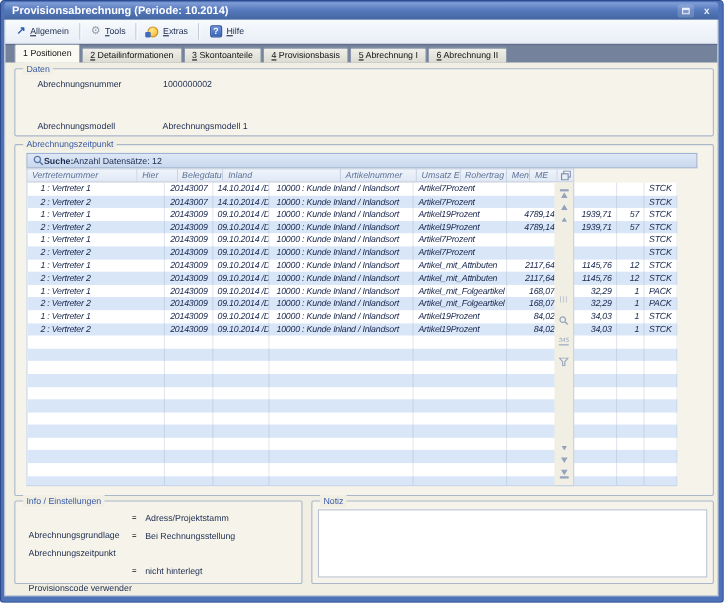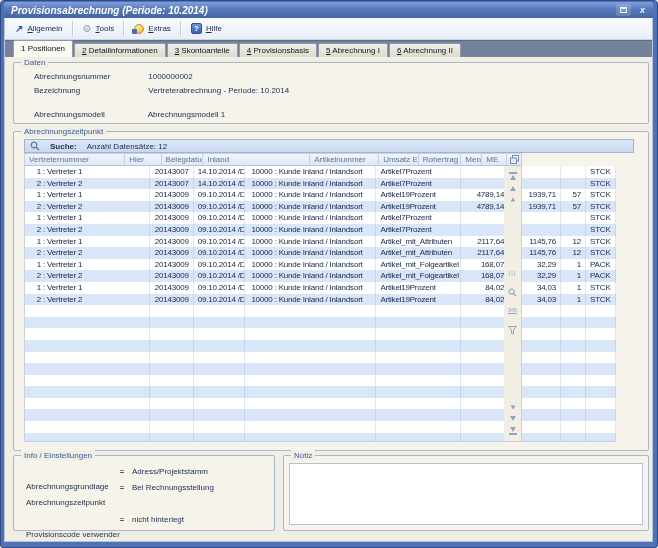--- a/index.html
+++ b/index.html
@@ -5,21 +5,21 @@
   html,body{margin:0;padding:0;background:#ffffff;font-family:"Liberation Sans",sans-serif;}
   *{box-sizing:border-box;}
 
   .window{position:relative;width:658px;height:548px;background:#4e72b8;
     border:1px solid #2c4a8c;border-radius:4px 4px 3px 3px;padding:1px 4px 5px 3px;}
 
   
   .titlebar{height:16px;display:flex;align-items:center;
     background:linear-gradient(180deg,#83a0d8 0%,#5579bd 45%,#43659f 100%);
     border-radius:3px 3px 0 0;color:#ffffff;font-size:10px;font-weight:bold;
-    padding:0 3px 0 7px;font-style:italic;}
+    padding:0 3px 0 7px;}
   .title{flex:1;white-space:nowrap;overflow:hidden;}
   .win-controls{display:flex;gap:4px;align-items:center;}
   .win-btn{width:15px;height:12px;display:flex;align-items:center;justify-content:center;
     color:#eef3fc;font-size:9px;font-weight:bold;}
   .win-btn.max{background:rgba(255,255,255,.16);border-radius:2px;}
   .sq{width:7px;height:6px;border:1px solid #e8eefb;border-top-width:2px;background:rgba(255,255,255,.12);}
 
   
   .winbody{background:#f1efe3;height:calc(100% - 16px);display:flex;flex-direction:column;
     border:1px solid #b9c4d8;border-top:none;}
@@ -59,29 +59,29 @@
   #g-notiz{left:278px;top:398px;width:366px;height:76px;}
 
   
   .field-row{position:absolute;left:20px;font-size:8px;color:#1c2b50;white-space:nowrap;}
   .fr1{top:9px;} .fr2{top:23px;} .fr3{top:47px;}
   .flabel{display:inline-block;width:112px;}
 
   
   .searchbar{position:absolute;left:10px;top:7px;width:610px;height:14px;
     border:1px solid #9fb3d3;background:linear-gradient(180deg,#dde7f6,#c9d8ee);
-    display:flex;align-items:center;padding:0 5px;gap:10px;font-size:8px;color:#1c2b50;}
+    display:flex;align-items:center;padding:0 5px;gap:0;font-size:8px;color:#1c2b50;}
   .search-label{font-weight:bold;}
   .search-input{flex:1;border:none;background:transparent;font-size:8px;font-style:italic;
     color:#22325a;outline:none;padding:0;font-family:inherit;height:11px;}
   .search-input::placeholder{color:#7787a3;font-style:italic;}
   .search-count{font-size:8px;color:#1c2b50;white-space:nowrap;}
 
   
-  .tablewrap{position:absolute;left:10px;top:21px;width:498px;height:289px;}
+  .tablewrap{position:absolute;left:10px;top:21px;width:498px;height:289px;font-style:italic;}
   .thead{display:flex;height:13px;}
   .th{height:13px;line-height:12px;font-size:8px;color:#5d7396;
     background:linear-gradient(180deg,#f0f4fb,#dfe8f5);
     border-right:1px solid #c6d2e4;border-top:1px solid #c6d2e4;border-bottom:1px solid #b6c4da;
     padding-left:4px;overflow:hidden;white-space:nowrap;}
   .th:first-child{border-left:1px solid #c6d2e4;}
   .th-strip{width:18px;height:13px;display:flex;align-items:center;justify-content:center;
     background:linear-gradient(180deg,#f0f4fb,#dfe8f5);
     border-top:1px solid #c6d2e4;border-bottom:1px solid #b6c4da;border-right:1px solid #c6d2e4;}
   .tbody{position:absolute;left:0;top:13px;width:592px;height:276px;overflow:hidden;background:#fff;
@@ -169,24 +169,20 @@
         <div class="tab"><span class="mn-u">6</span> Abrechnung II</div>
       </div>
 
     <div class="content">
 
       <div class="group" id="g-daten">
         <span class="legend">Daten</span>
         <div class="field-row fr1">
           <span class="flabel">Abrechnungsnummer</span>
           <span>1000000002</span>
-        </div>
-        <div class="field-row fr2">
-          <span class="flabel">Bezeichnung</span>
-          <span>Vertreterabrechnung - Periode: 10.2014</span>
         </div>
         <div class="field-row fr3">
           <span class="flabel">Abrechnungsmodell</span>
           <span>Abrechnungsmodell 1</span>
         </div>
       </div>
 
       <div class="group" id="g-pos">
         <span class="legend">Abrechnungszeitpunkt</span>
 

